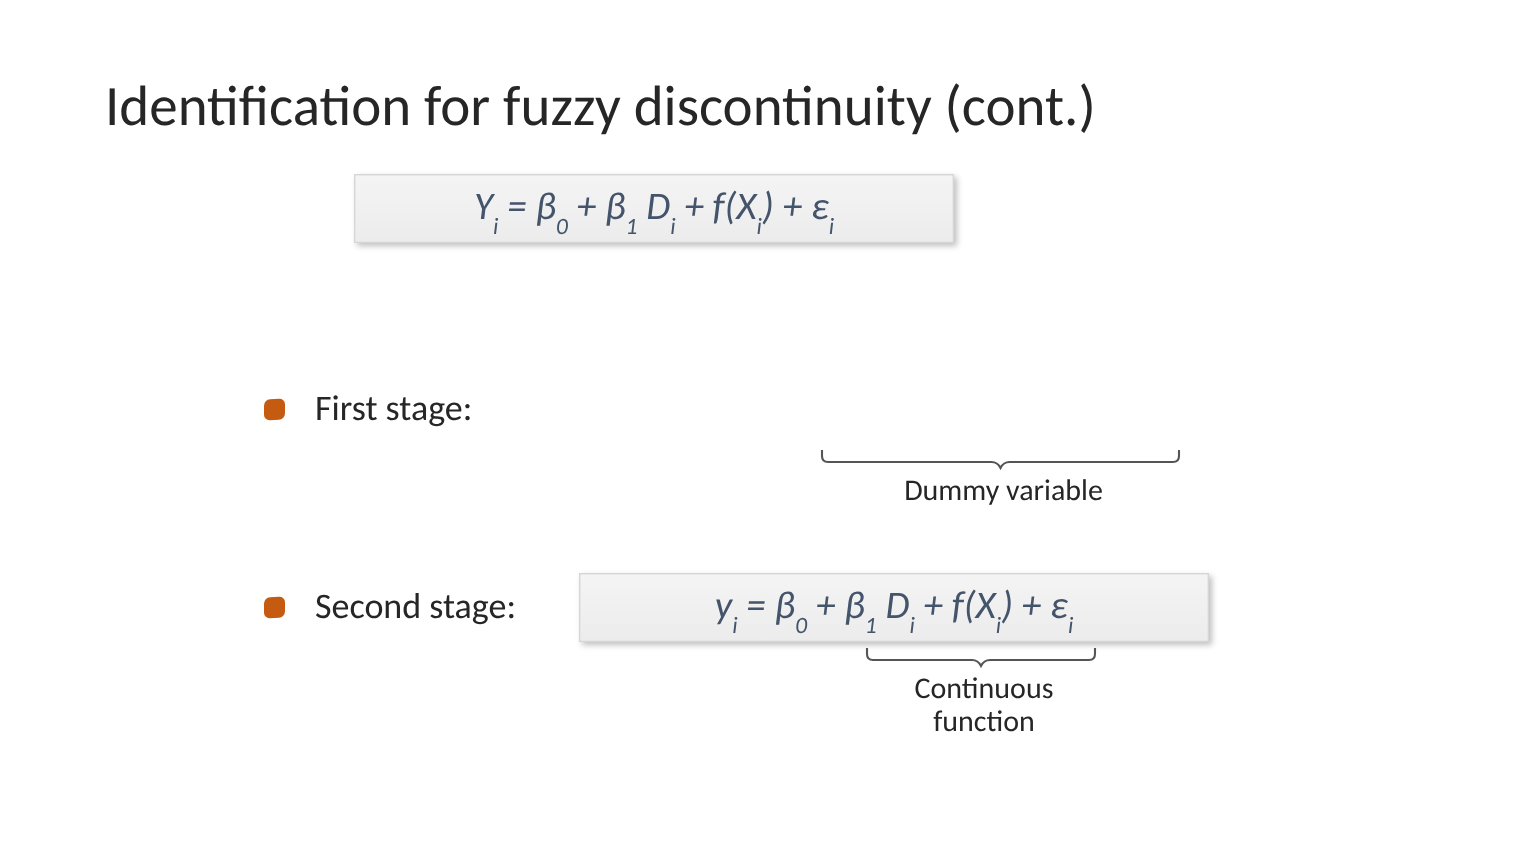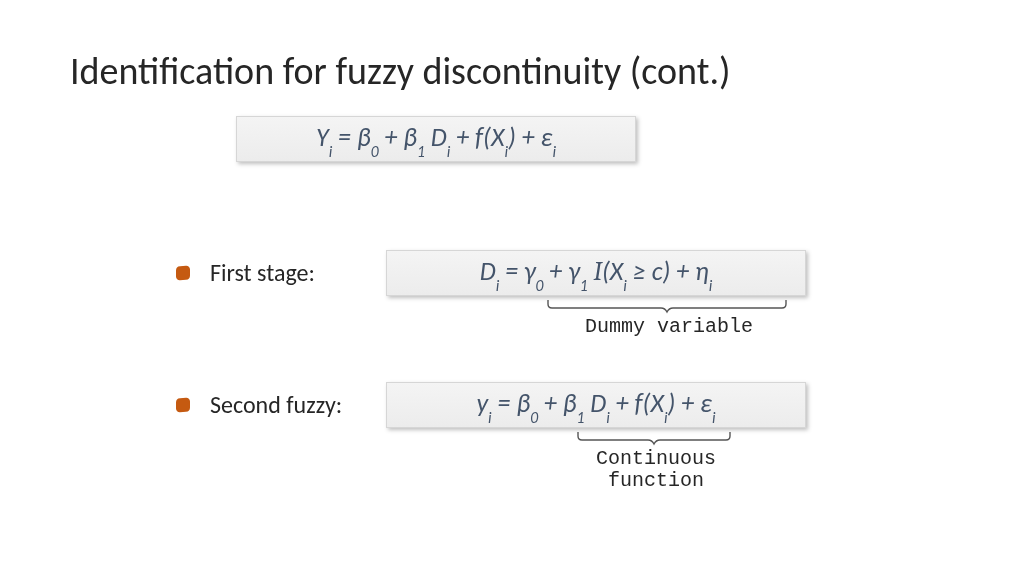--- a/index.html
+++ b/index.html
@@ -34,21 +34,21 @@
   .bullet .dot {
     width: 14px; height: 14px; background: #c55a11; border-radius: 4px;
     transform: skewY(-4deg);
   }
   #b-first  { left: 176px; top: 258px; }
   #b-second { left: 176px; top: 390px; }
   .brace {
     position: absolute; text-align: center;
   }
   .brace svg { display: block; }
-  .brace .lab { font-size: 20px; color: #262626; margin-top: 2px; line-height: 1.1; font-family: Liberation Mono, monospace; }
+  .brace .lab { font-size: 20px; color: #262626; margin-top: 2px; line-height: 1.1; }
   #brace1 { left: 546px; top: 298px; width: 246px; }
   #brace2 { left: 576px; top: 430px; width: 160px; }
 </style>
 </head>
 <body>
 
 <div class="slide">
 
   <div class="title">Identification for fuzzy discontinuity (cont.)</div>
 
@@ -57,36 +57,31 @@
       <span>Y</span><sub>i</sub><span> = β</span><sub>0</sub><span> + β</span><sub>1</sub><span> D</span><sub>i</sub><span> + f(X</span><sub>i</sub><span>) + ε</span><sub>i</sub>
     </span>
   </div>
 
 
   <div id="b-first" class="bullet">
     <span class="dot"></span>
     <span>First stage:</span>
   </div>
 
-  <div id="eq-first" class="eqbox">
-    <span>
-      <span>D</span><sub>i</sub><span> = γ</span><sub>0</sub><span> + γ</span><sub>1</sub><span class="upI"> I</span><span>(X</span><sub>i</sub><span> ≥ c)</span><span> + η</span><sub>i</sub>
-    </span>
-  </div>
 
   <div id="brace1" class="brace">
     <svg viewBox="0 0 246 16" width="246" height="16">
       <path d="M2 2 v4 q0 4 4 4 h109 q4 0 6 4 q2 -4 6 -4 h109 q4 0 4 -4 v-4" fill="none" stroke="#555" stroke-width="1.4"></path>
     </svg>
     <div class="lab">Dummy variable</div>
   </div>
 
   <div id="b-second" class="bullet">
     <span class="dot"></span>
-    <span>Second fuzzy:</span>
+    <span>Second stage:</span>
   </div>
 
   <div id="eq-second" class="eqbox">
     <span>
       <span>y</span><sub>i</sub><span> = β</span><sub>0</sub><span> + β</span><sub>1</sub><span> D</span><sub>i</sub><span> + f(X</span><sub>i</sub><span>) + ε</span><sub>i</sub>
     </span>
   </div>
 
   <div id="brace2" class="brace">
     <svg viewBox="0 0 160 16" width="160" height="16">

